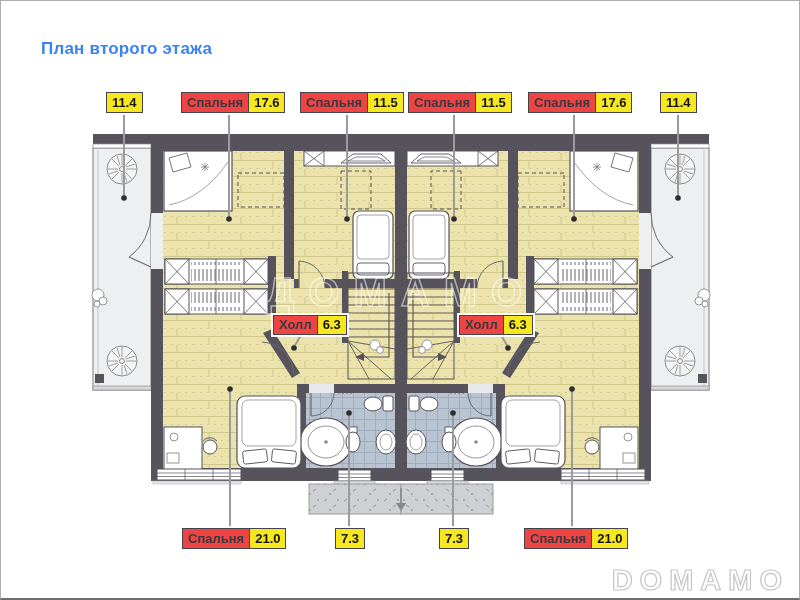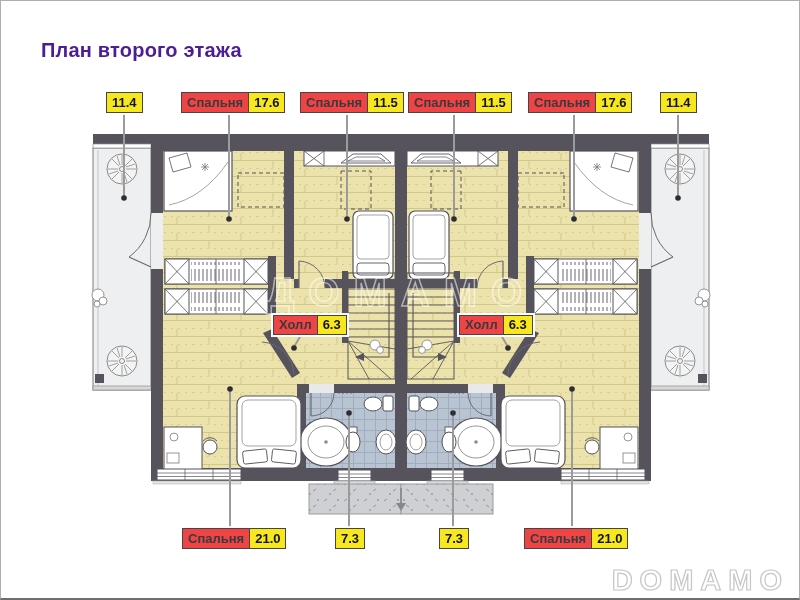--- a/index.html
+++ b/index.html
@@ -6,21 +6,21 @@
   .canvas{
     position:relative;width:800px;height:600px;background:#ffffff;
     box-sizing:border-box;
     border-top:1px solid #aeaeae;border-left:1px solid #aeaeae;border-right:1px solid #aeaeae;
     border-bottom:2px solid #6e6e6e;
     font-family:"Liberation Sans", sans-serif;
     overflow:hidden;
   }
   .title{
     position:absolute;left:40px;top:38px;margin:0;
-    font-size:20px;font-weight:bold;color:#4c1d95;letter-spacing:.2px;
+    font-size:17px;font-weight:bold;color:#3b82f6;letter-spacing:.2px;
   }
   .plan-svg{position:absolute;left:0;top:0;width:800px;height:600px;}
   .lab{
     position:absolute;display:flex;align-items:stretch;height:21px;
     border:1.5px solid #45434b;background:#ffffff;
     box-shadow:0 0 0 2px rgba(255,255,255,.95);
     font-size:13px;font-weight:bold;line-height:18px;white-space:nowrap;
     box-sizing:border-box;
   }
   .lab .room{padding:0 5px;color:#3a3a40;background:#ef4444;display:flex;align-items:center;}

